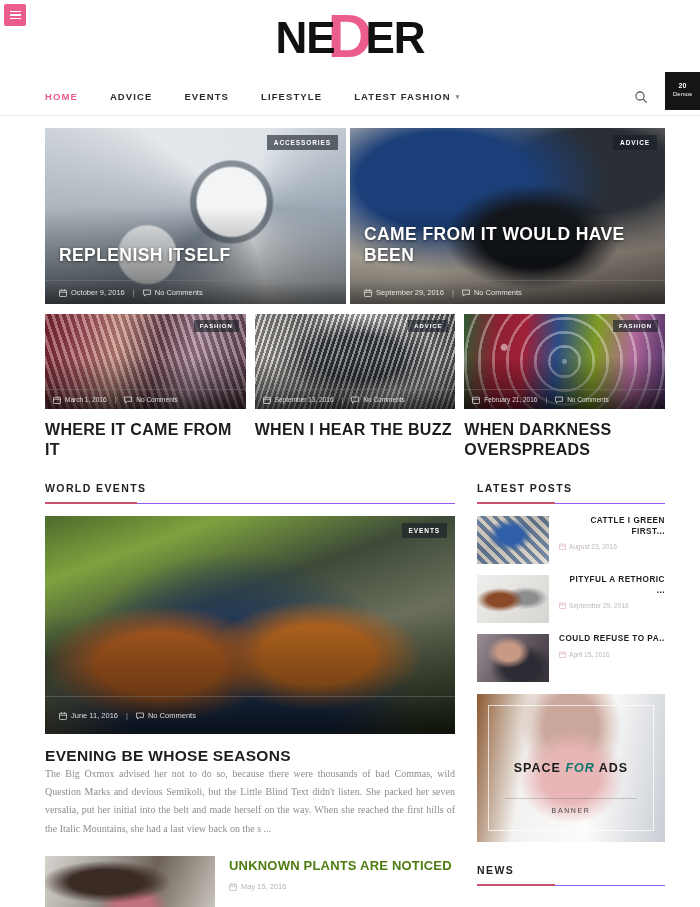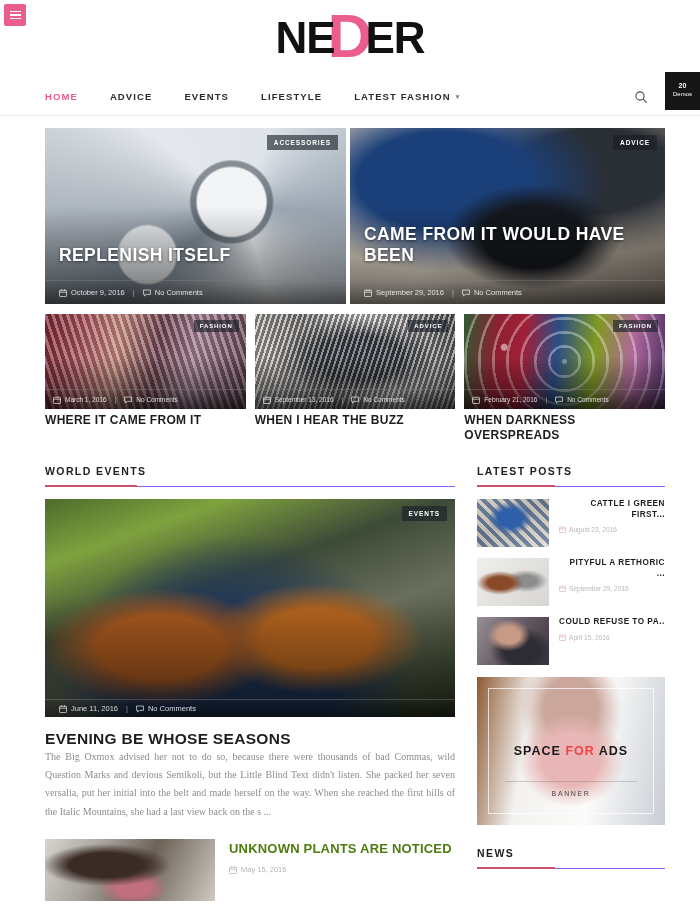--- a/index.html
+++ b/index.html
@@ -101,42 +101,42 @@
   .meta-item { display: flex; align-items: center; gap: 4px; }
   .ico { width: 8px; height: 8px; display: inline-block; }
 
   
   .trio { display: flex; gap: 9px; margin-top: 10px; }
   .trio-col { width: 203px; }
   .trio-card { position: relative; height: 95px; overflow: hidden; }
   .trio-card .meta-bar { height: 20px; font-size: 6.5px; padding: 0 8px; }
   .trio-card .cat-badge { font-size: 6px; padding: 3px 6px; top: 6px; right: 7px; }
   .trio-title {
-    margin-top: 4px; font-size: 12px; font-weight: bold;
+    margin-top: 11px; font-size: 16px; font-weight: bold;
     color: #1d1d1d; letter-spacing: .3px; line-height: 1.25;
   }
 
   
   .lower { display: flex; gap: 22px; margin-top: 22px; }
   .col-main { width: 410px; }
   .col-side { width: 188px; }
 
   .sec-head {
     font-size: 10.5px; font-weight: bold; letter-spacing: 1.4px;
     color: #222; padding-bottom: 9px; position: relative;
     border-bottom: 1px solid #8b5cf6; margin-bottom: 12px;
   }
   .sec-head::after {
     content: ""; position: absolute; left: 0; bottom: -1px;
     width: 92px; height: 2px; background: #c9536f;
   }
   .sec-head.side::after { width: 78px; }
 
   .feature-card { position: relative; height: 218px; overflow: hidden; }
-  .feature-card .meta-bar { height: 18px; font-size: 7.5px; }
+  .feature-card .meta-bar { height: 38px; font-size: 7.5px; }
   .feature-title {
     margin-top: 13px; font-size: 15.5px; font-weight: bold;
     color: #1d1d1d; letter-spacing: .3px;
   }
   .feature-body {
     margin-top: 0; font-size: 10px; line-height: 1.82;
     color: #8d8d8d; text-align: justify; font-family: Liberation Serif, serif;
   }
 
   .post-row { display: flex; gap: 14px; margin-top: 18px; }
@@ -165,21 +165,21 @@
 
   .ad-box {
     position: relative; margin-top: 12px; height: 148px; overflow: hidden;
   }
   .ad-frame {
     position: absolute; inset: 11px; border: 1px solid rgba(255,255,255,.72);
     display: flex; flex-direction: column;
     align-items: center; justify-content: center;
   }
   .ad-main { font-size: 12.5px; font-weight: bold; letter-spacing: 1px; color: #1a1a1a; }
-  .ad-main .muted { color: #ef4444; font-weight: bold; }
+  .ad-main .muted { color: #0f766e; font-weight: bold; font-style: italic; }
   .ad-sub {
     position: absolute; bottom: 16px; left: 16px; right: 16px;
     text-align: center; font-size: 7px; letter-spacing: 1.6px; color: #4a4a4a;
     padding-top: 8px; border-top: 1px solid rgba(120,120,120,.35);
   }
   .news-head { margin-top: 22px; }
 
   
   .ph { position: absolute; inset: 0; background-size: cover; }
   .ph-watch {

